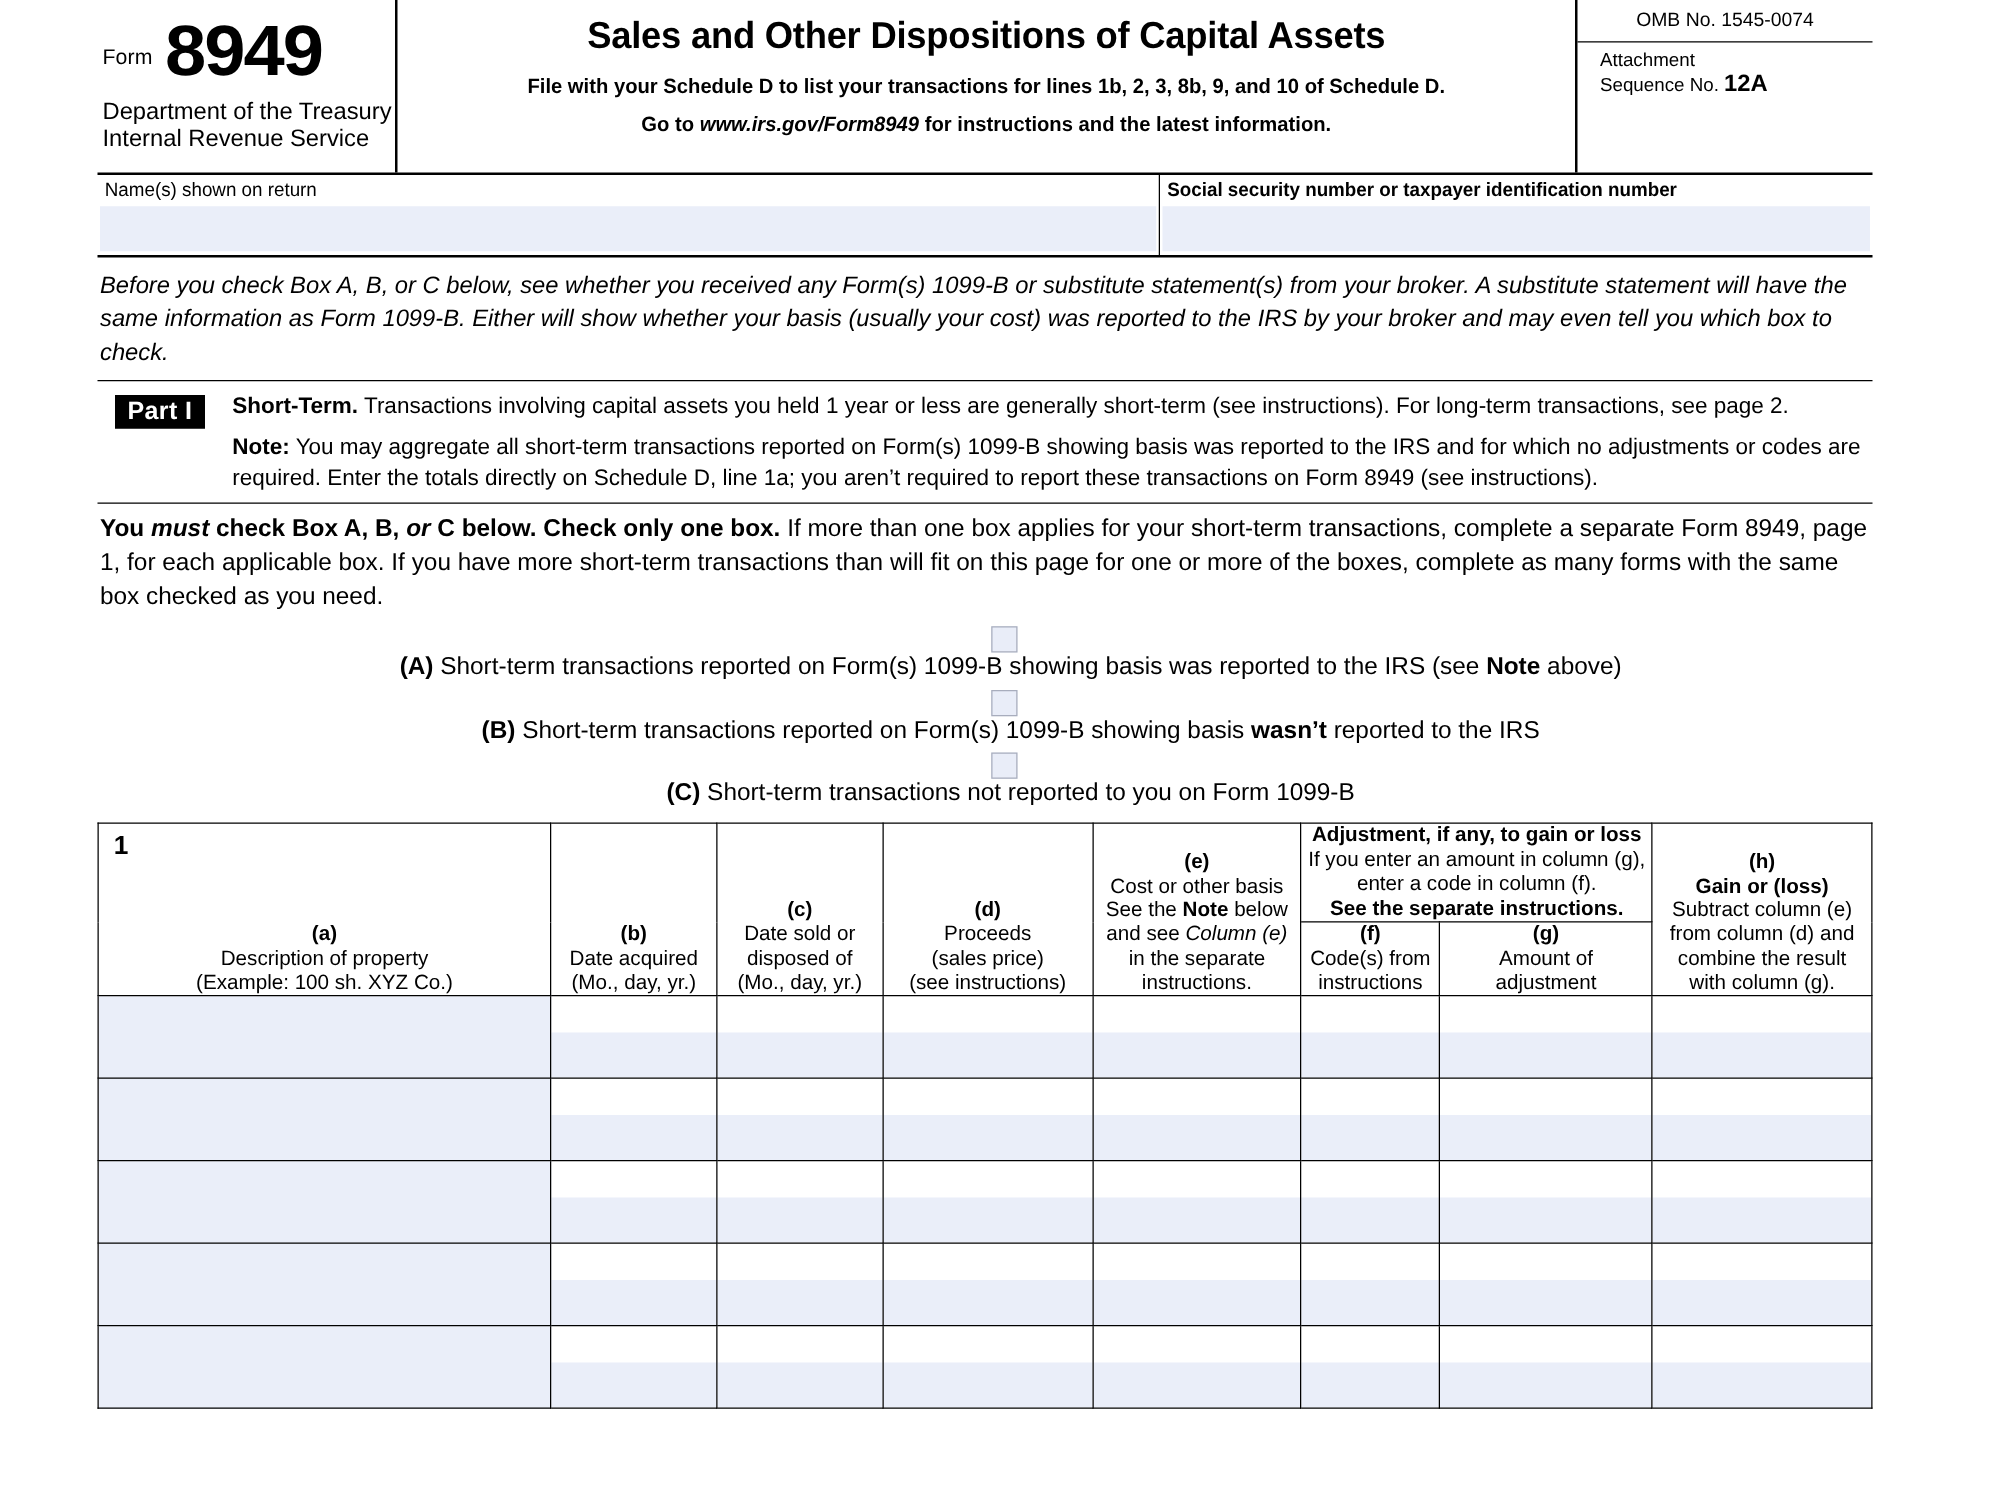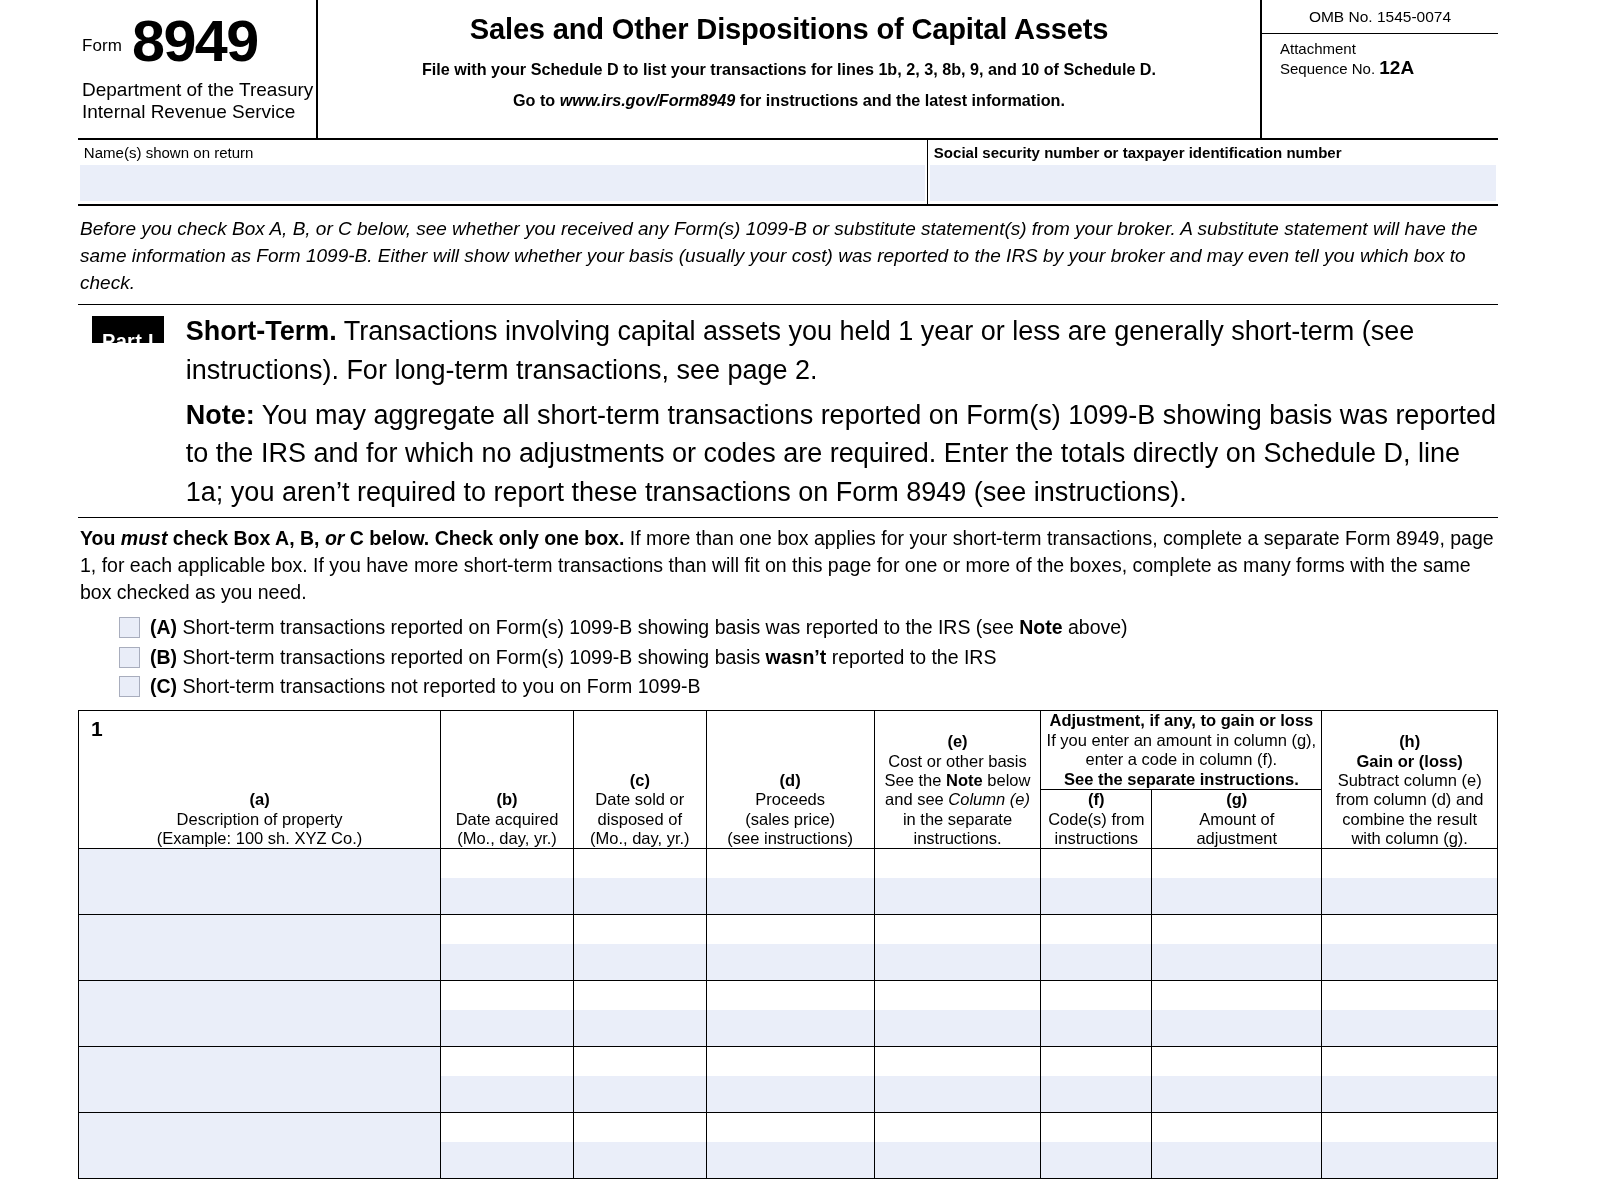--- a/index.html
+++ b/index.html
@@ -149,51 +149,52 @@
   .partrow {
     display: flex;
     padding: 7px 0 6px 0;
     border-bottom: 1.6px solid #000;
   }
   .partbadge {
     background: #000;
     color: #fff;
     font-size: 20px;
     font-weight: 700;
-    padding: 14px 10px 3px 10px;
+    padding: 2px 10px 3px 10px;
     height: 27px;
     line-height: 23px;
     margin: 4px 0 0 14px;
     letter-spacing: .3px;
     white-space: nowrap;
   }
   .parttext {
     flex: 1;
     padding-left: 22px;
-    font-size: 27px;
+    font-size: 18px;
     line-height: 1.42;
   }
   .parttext p { margin: 0; }
   .parttext .para2 { margin-top: 7px; }
 
   
   .mustcheck {
     font-size: 19.5px;
     line-height: 1.39;
     padding: 7px 2px 6px 2px;
   }
   .mustcheck i { font-style: italic; margin-top: 27px; }
 
   
   .opts { padding: 4px 0 6px 0; }
   .opt {
     display: flex;
     align-items: center;
     margin-bottom: 6px;
     padding-left: 41px;
+    flex-direction: column;
   }
   .cbox {
     width: 21px; height: 21px;
     background: #e9edf8;
     border: 1px solid #a8adbd;
     flex: none;
     margin-right: 10px;
   }
   .optlabel { font-size: 19.5px; line-height: 1.2; }
 

